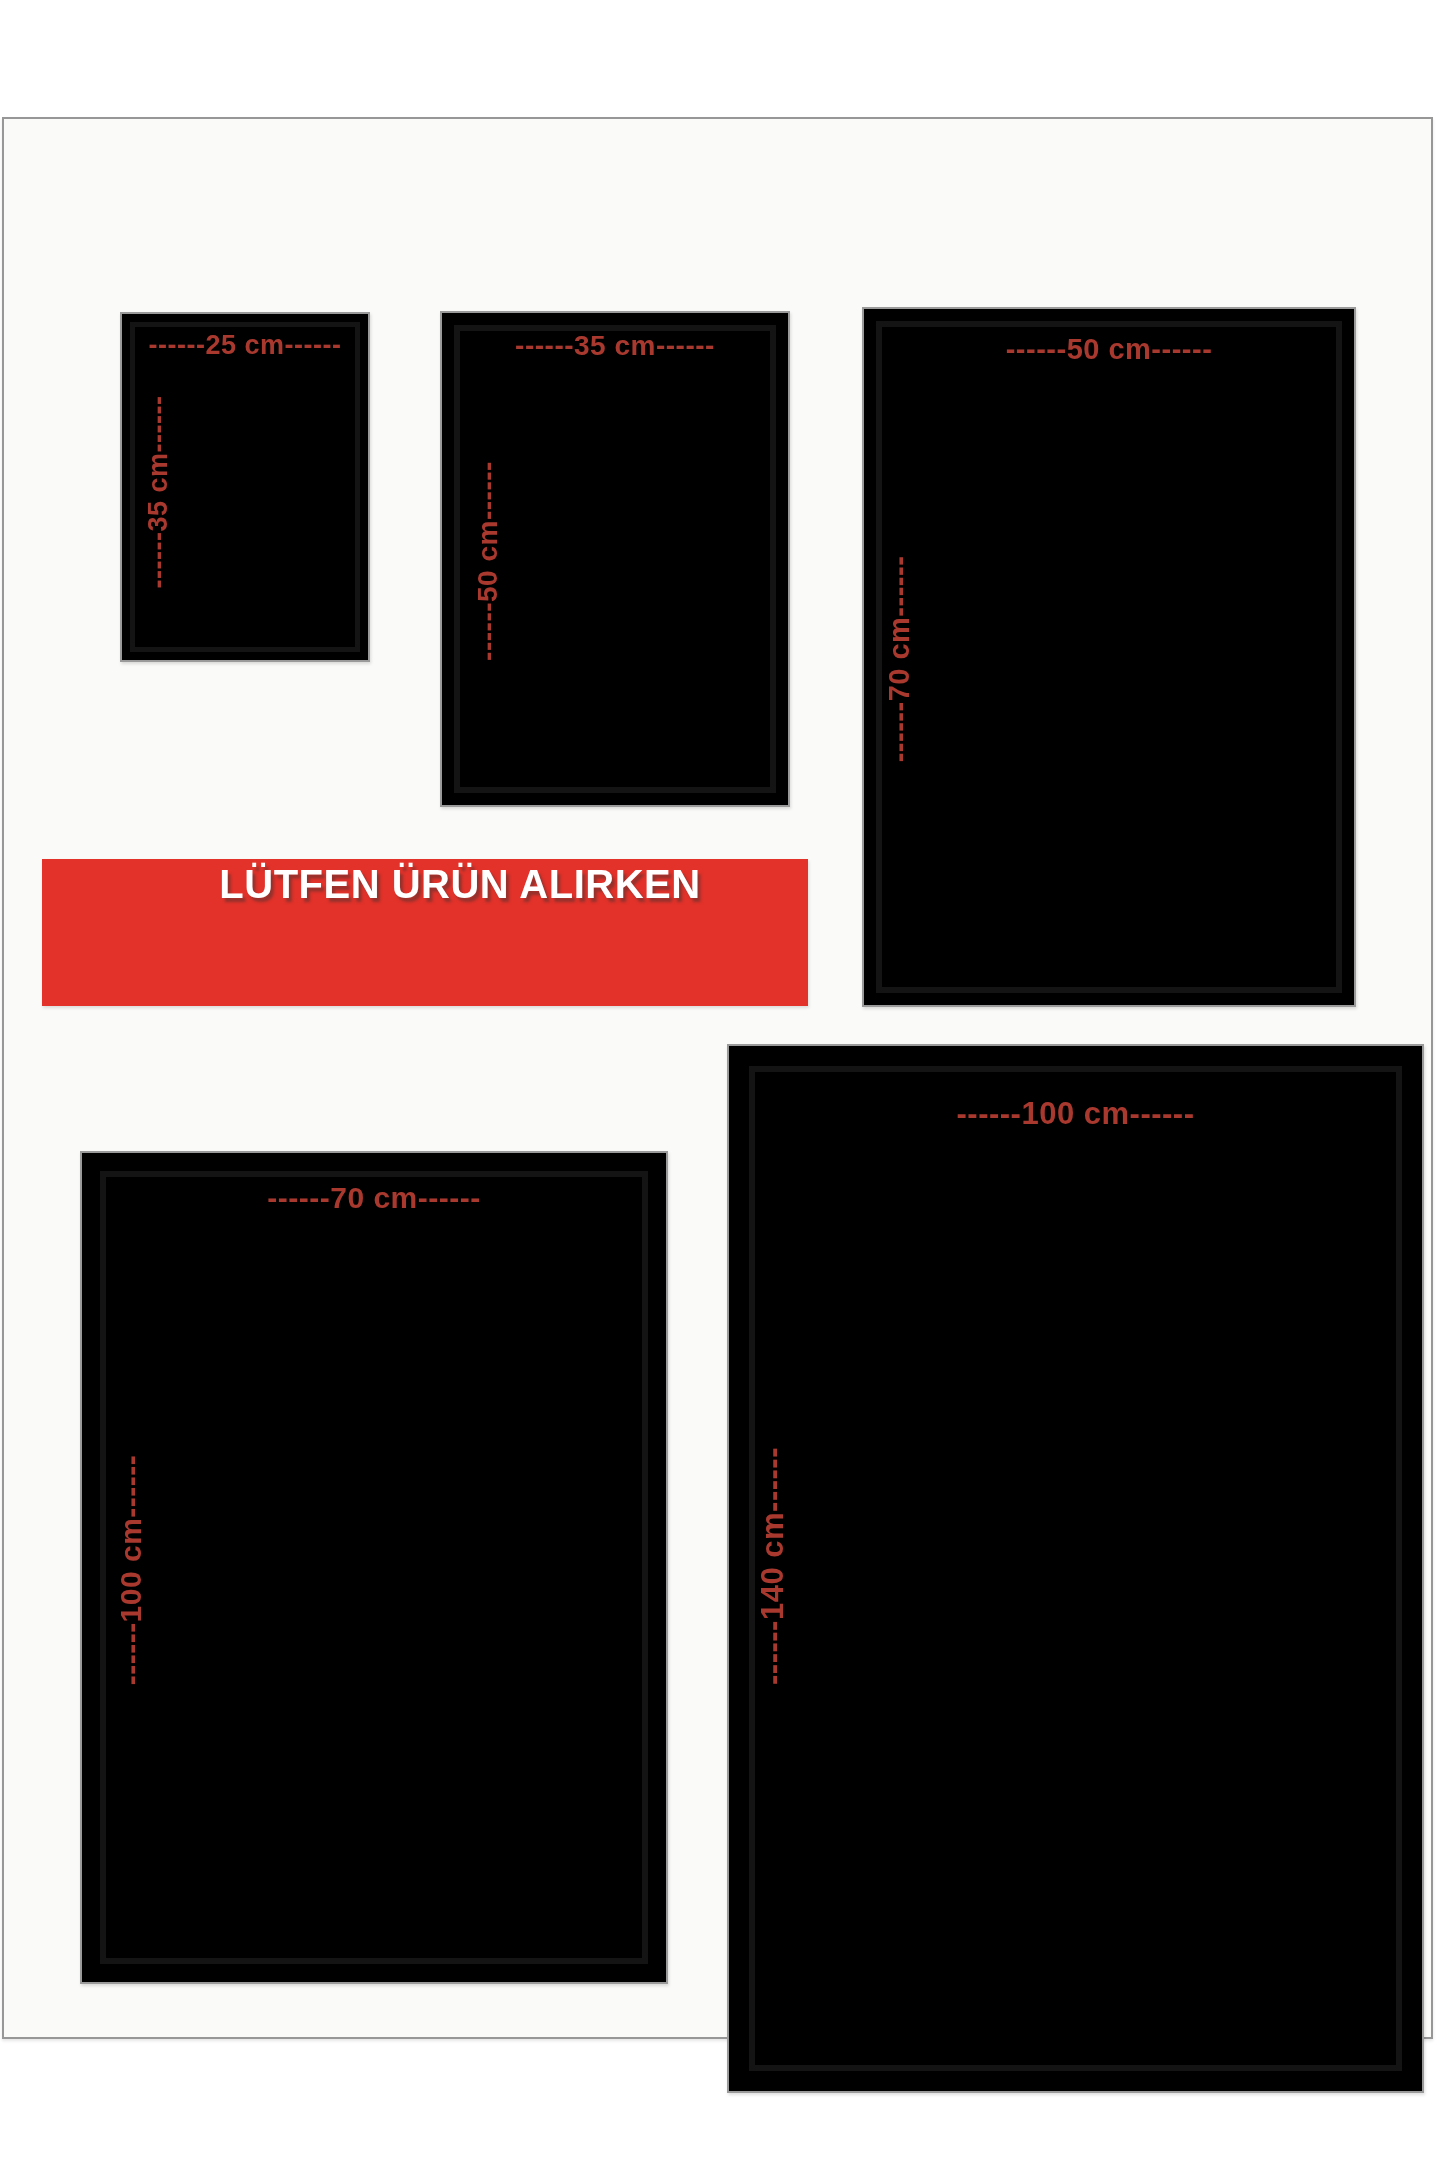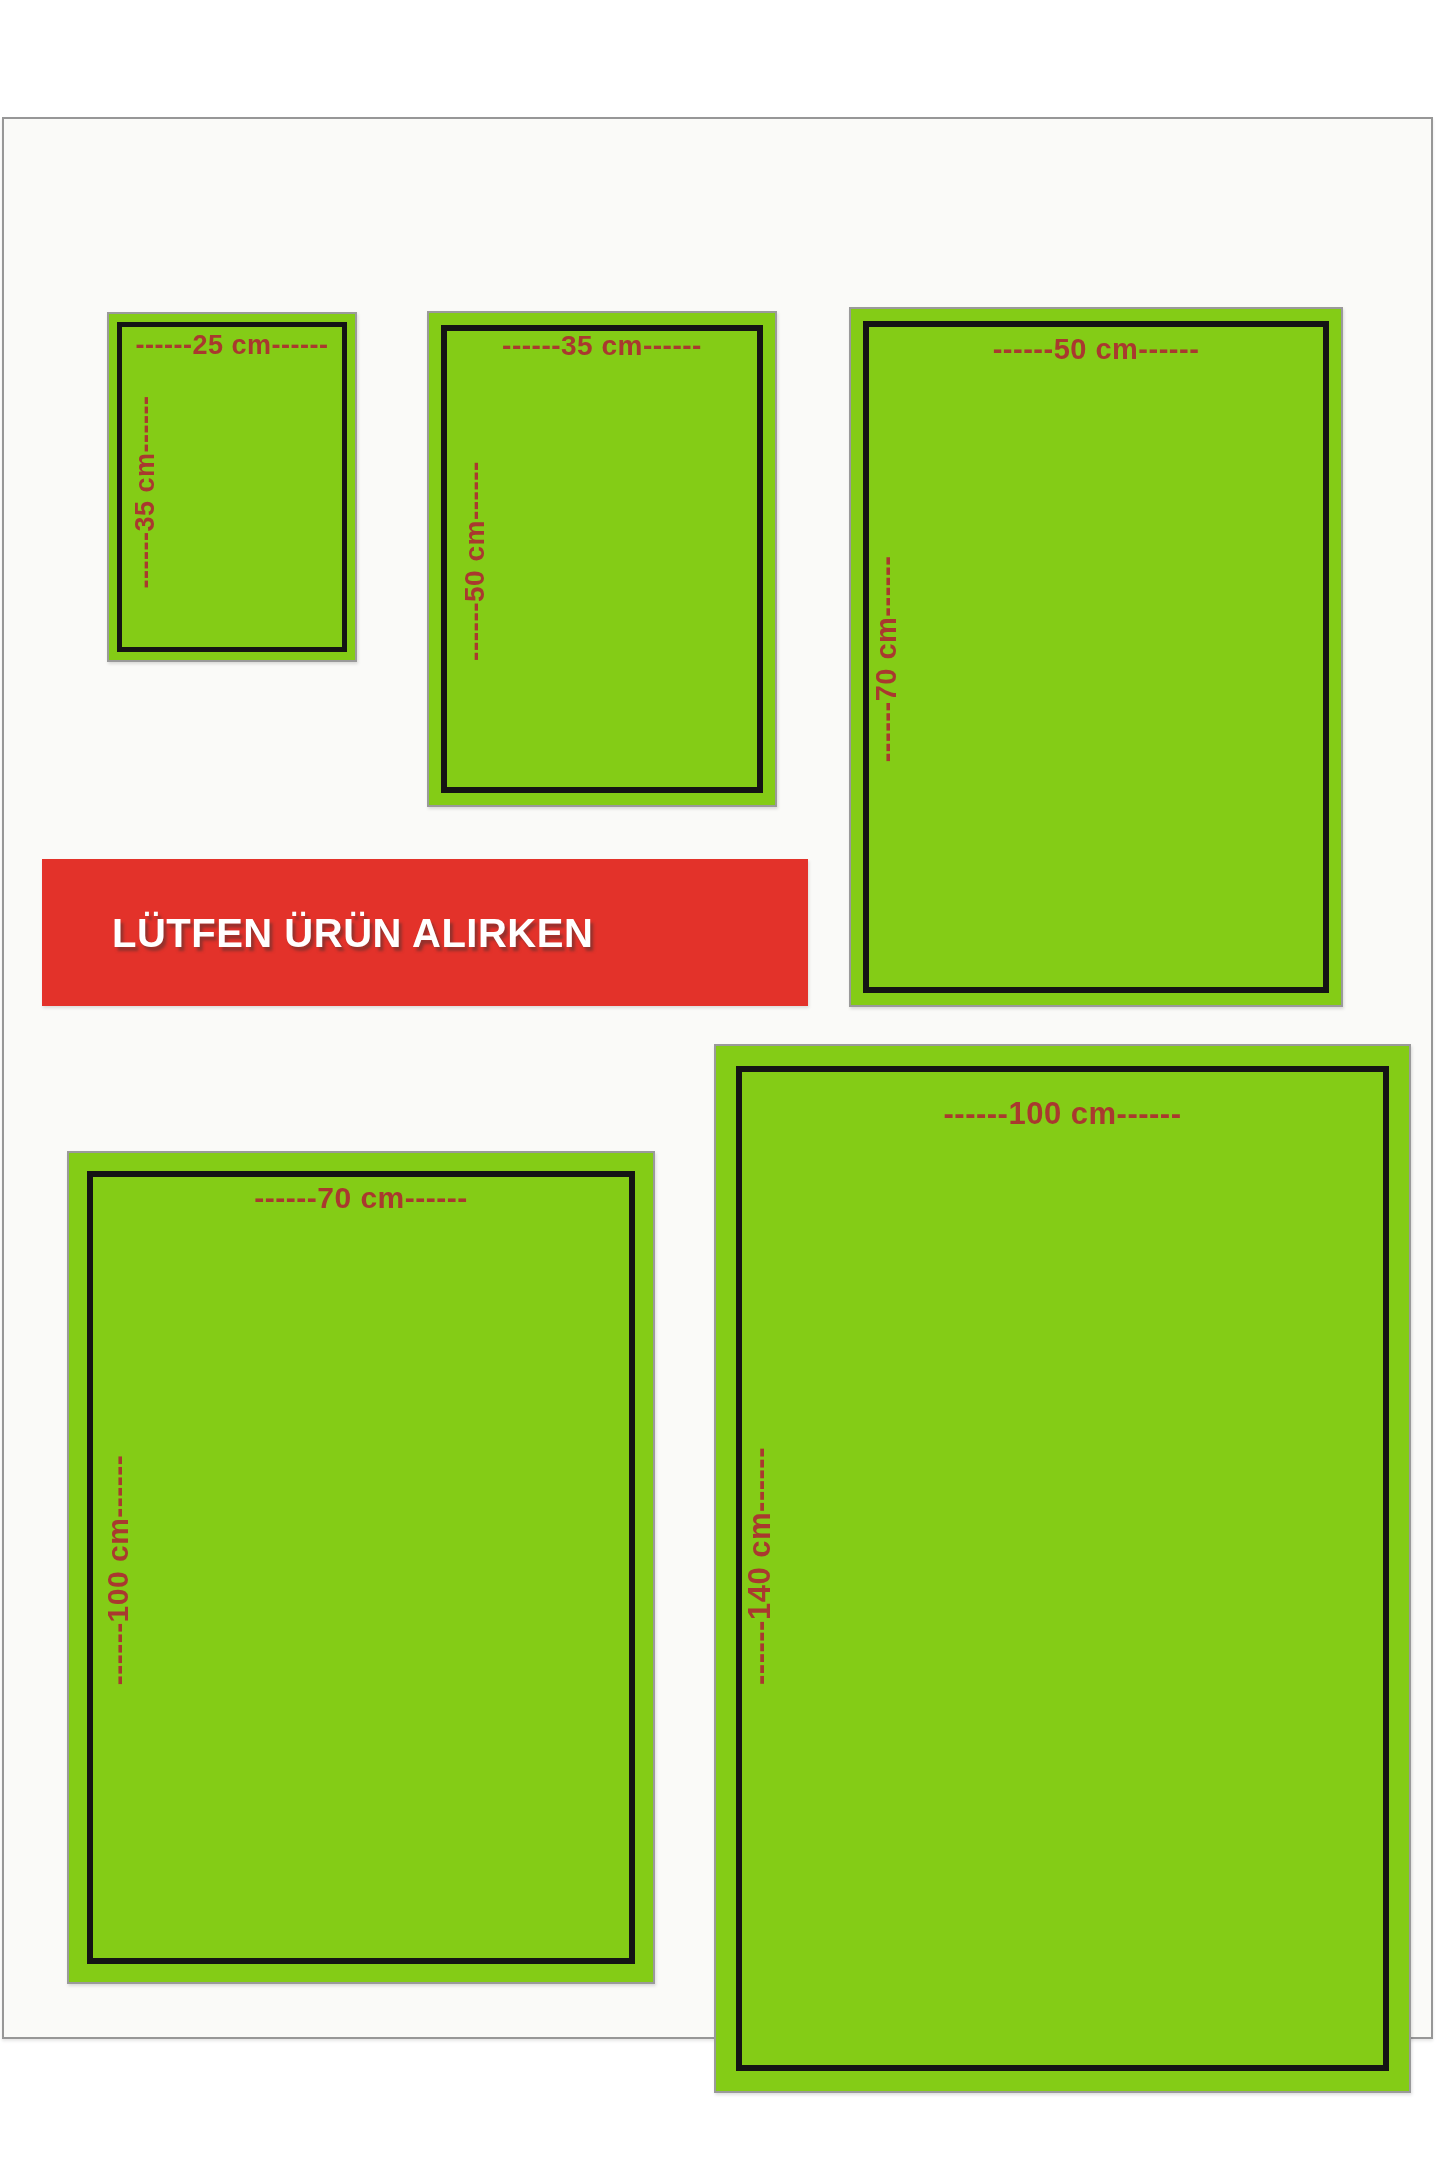--- a/index.html
+++ b/index.html
@@ -26,23 +26,24 @@
     width: 1427px;
     height: 1918px;
     border: 2px solid #979797;
     background: #fafaf8;
     box-shadow: 0 2px 3px rgba(0,0,0,0.10);
   }
 
   
   .size-box {
     position: absolute;
-    background: #84cc16;
+    background: #000000;
     border: 2px solid #9a9a9a;
     box-shadow: 1px 2px 3px rgba(0,0,0,0.13);
+    margin-left: 13px;
   }
   .size-inner {
     position: absolute;
     border: 5px solid #141414;
   }
   .inset-8  { left: 8px;  top: 8px;  right: 8px;  bottom: 8px;  }
   .inset-12 { left: 12px; top: 12px; right: 12px; bottom: 12px; border-width: 6px; }
   .inset-18 { left: 18px; top: 18px; right: 18px; bottom: 18px; border-width: 6px; }
   .inset-20 { left: 20px; top: 20px; right: 20px; bottom: 20px; border-width: 6px; }
 
@@ -85,21 +86,21 @@
 
   
   .banner {
     position: absolute;
     left: 38px;
     top: 740px;
     width: 766px;
     height: 147px;
     background: var(--banner-bg);
     display: flex;
-    flex-direction: column;
+    flex-direction: row;
     justify-content: center;
     padding-left: 70px;
     box-sizing: border-box;
     box-shadow: 1px 2px 3px rgba(0,0,0,0.12);
   }
   .banner-line {
     color: var(--banner-text);
     font-weight: bold;
     font-size: 40px;
     line-height: 50px;

